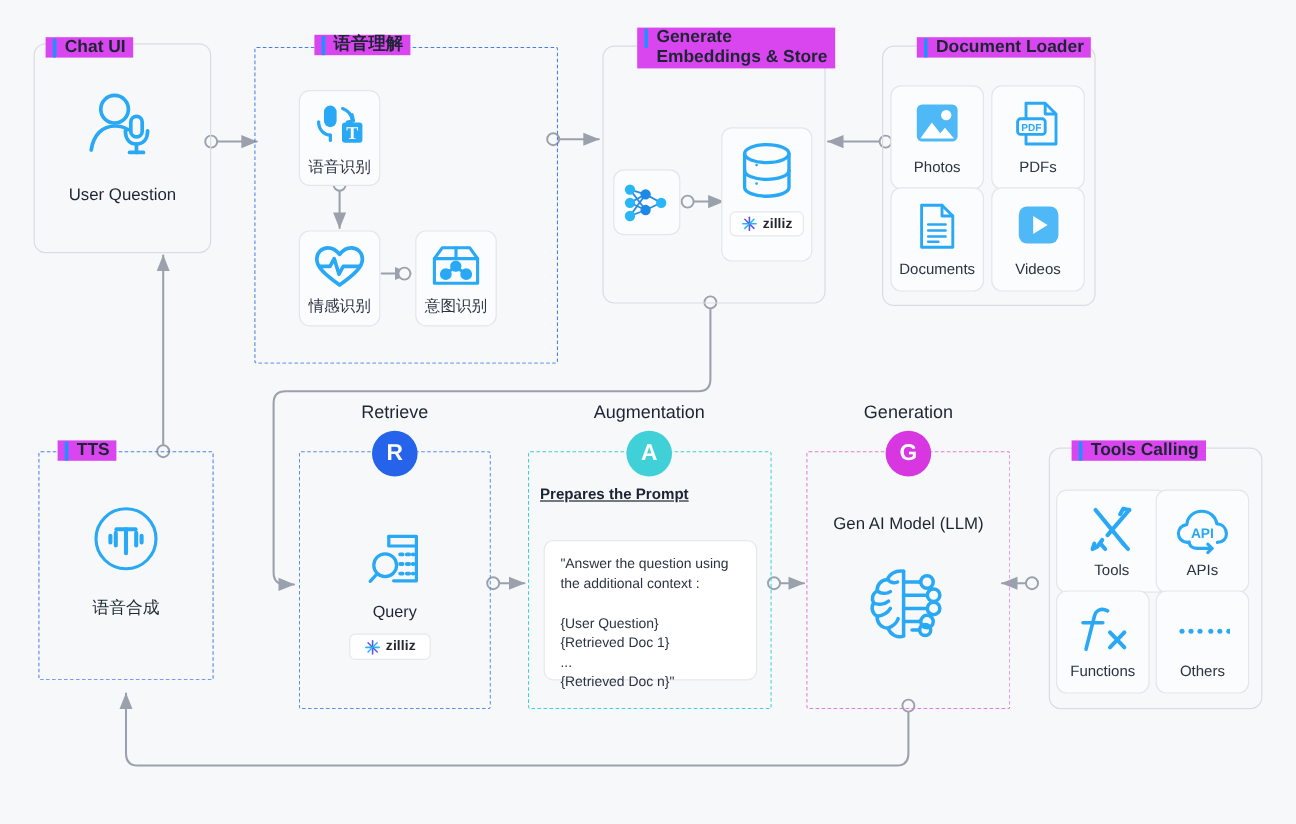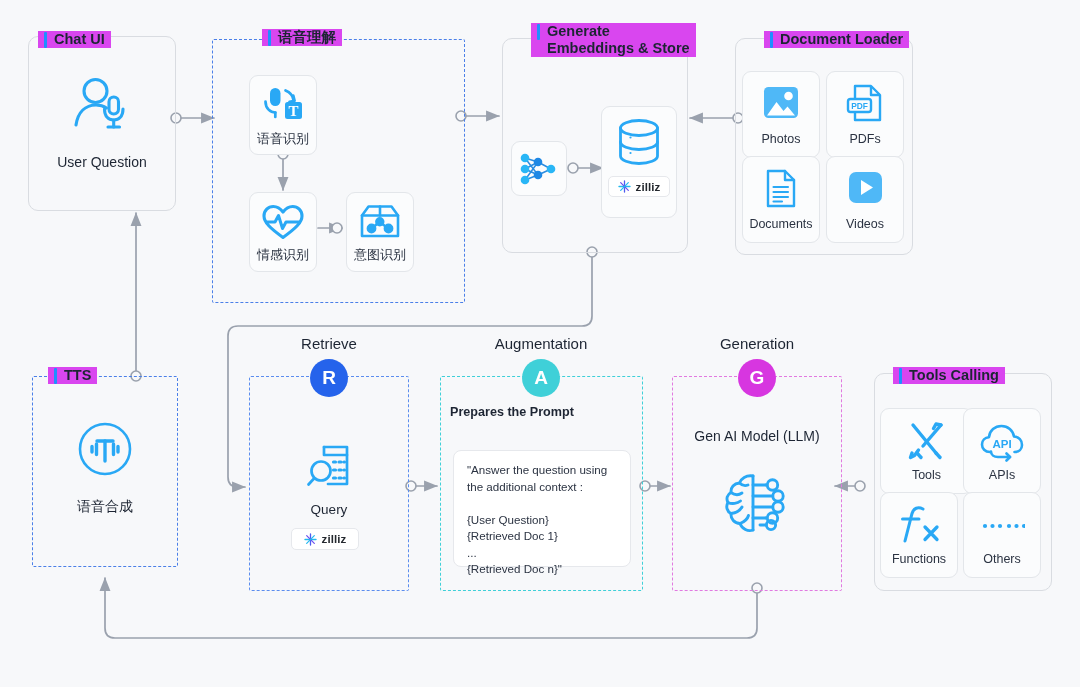--- a/index.html
+++ b/index.html
@@ -117,20 +117,21 @@
     font-size: 11.6px;
     line-height: 16.5px;
     color: #2b3342;
     white-space: pre-line;
   }
   .section-sub {
     position: absolute;
     font-size: 12.6px;
     font-weight: 600;
     color: #1d2533;
+    text-decoration: underline;
   }
   .big-label {
     position: absolute;
     font-size: 14px;
     color: #1d2533;
     text-align: center;
   }
   .mid-label {
     position: absolute;
     font-size: 13.5px;

